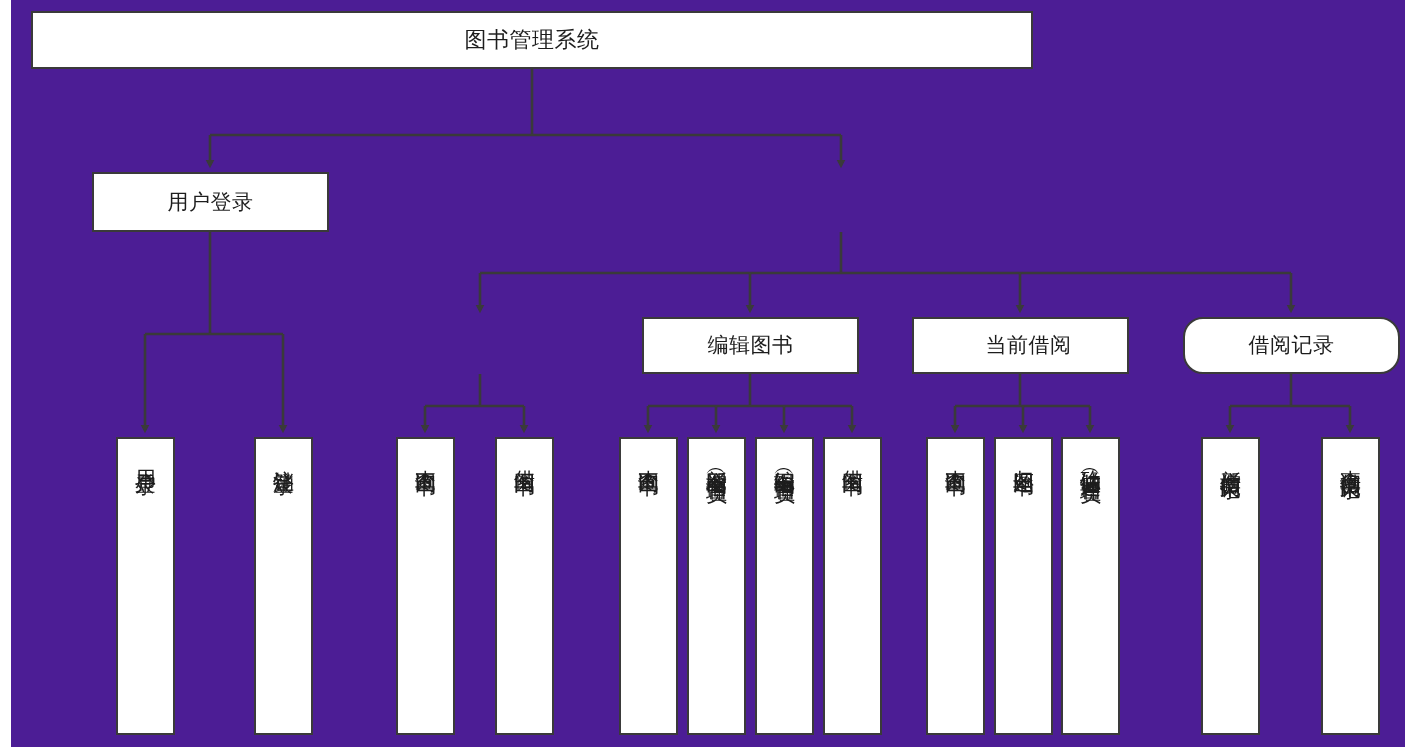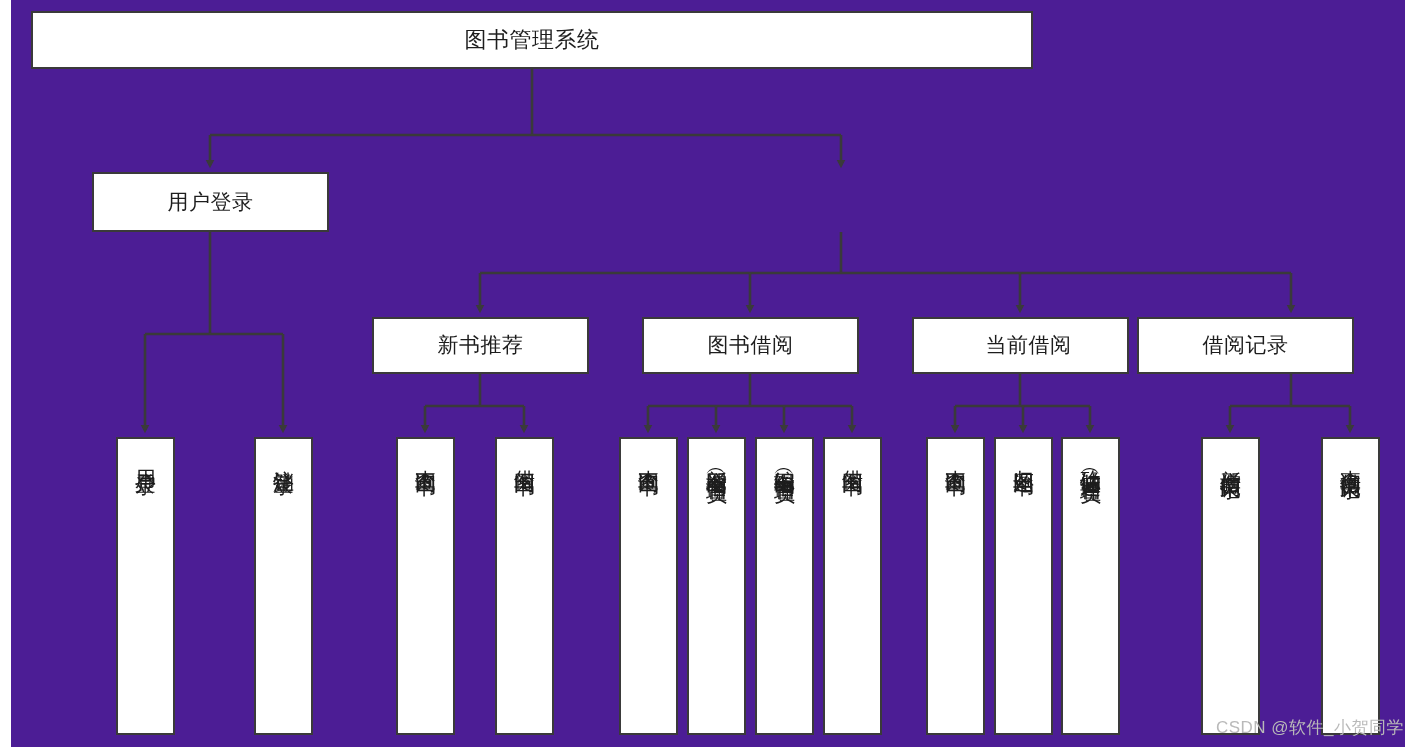--- a/index.html
+++ b/index.html
@@ -124,30 +124,27 @@
   </svg>
 
   <div class="node horizontal" id="node-root" style="left:20px; top:11px; width:1002px; height:58px;">
     <span class="label">图书管理系统</span>
   </div>
 
   <div class="node horizontal" style="left:81px; top:172px; width:237px; height:60px;">
     <span class="label">用户登录</span>
   </div>
 
-  <div class="node horizontal" style="left:361px; top:317px; width:217px; height:57px;">
-    <span class="label">新书推荐</span>
-  </div>
   <div class="node horizontal" style="left:631px; top:317px; width:217px; height:57px;">
-    <span class="label">图书借阅</span>
+    <span class="label">编辑图书</span>
   </div>
   <div class="node horizontal" style="left:901px; top:317px; width:217px; height:57px;padding-left:16px;">
     <span class="label">当前借阅</span>
   </div>
-  <div class="node horizontal" style="left:1126px; top:317px; width:217px; height:57px;">
+  <div class="node horizontal" style="left:1172px; top:317px; width:217px; height:57px;border-radius:20px;">
     <span class="label">借阅记录</span>
   </div>
 
   <div class="node vertical" style="left:105px; top:437px; width:59px; height:298px;">
     <span class="label">用户登录</span>
   </div>
   <div class="node vertical" style="left:243px; top:437px; width:59px; height:298px;">
     <span class="label">注销登录</span>
   </div>
   <div class="node vertical" style="left:385px; top:437px; width:59px; height:298px;">
@@ -177,15 +174,14 @@
   <div class="node vertical" style="left:1050px; top:437px; width:59px; height:298px;">
     <span class="label">确认归还（管理员）</span>
   </div>
   <div class="node vertical" style="left:1190px; top:437px; width:59px; height:298px;">
     <span class="label">新增借阅记录</span>
   </div>
   <div class="node vertical" style="left:1310px; top:437px; width:59px; height:298px;">
     <span class="label">查询借阅记录</span>
   </div>
 
-  <div class="watermark">CSDN @软件_小贺同学</div>
 
 </div>
 
 </body></html>

